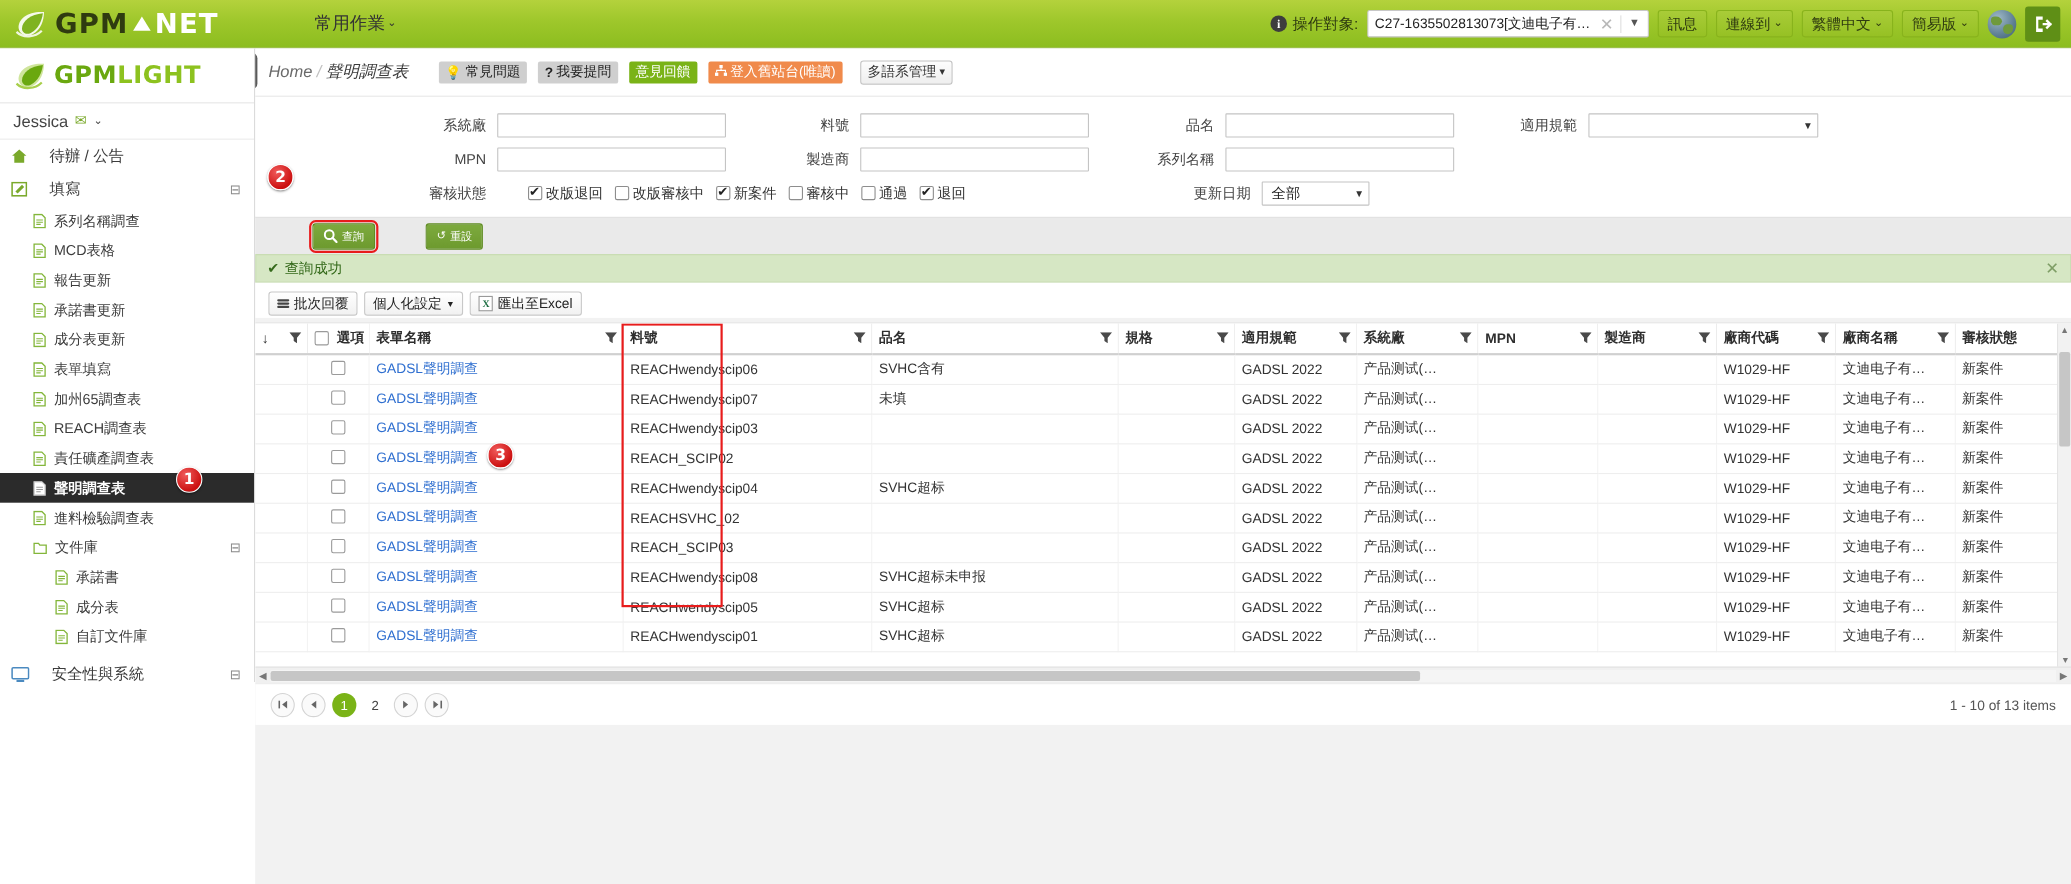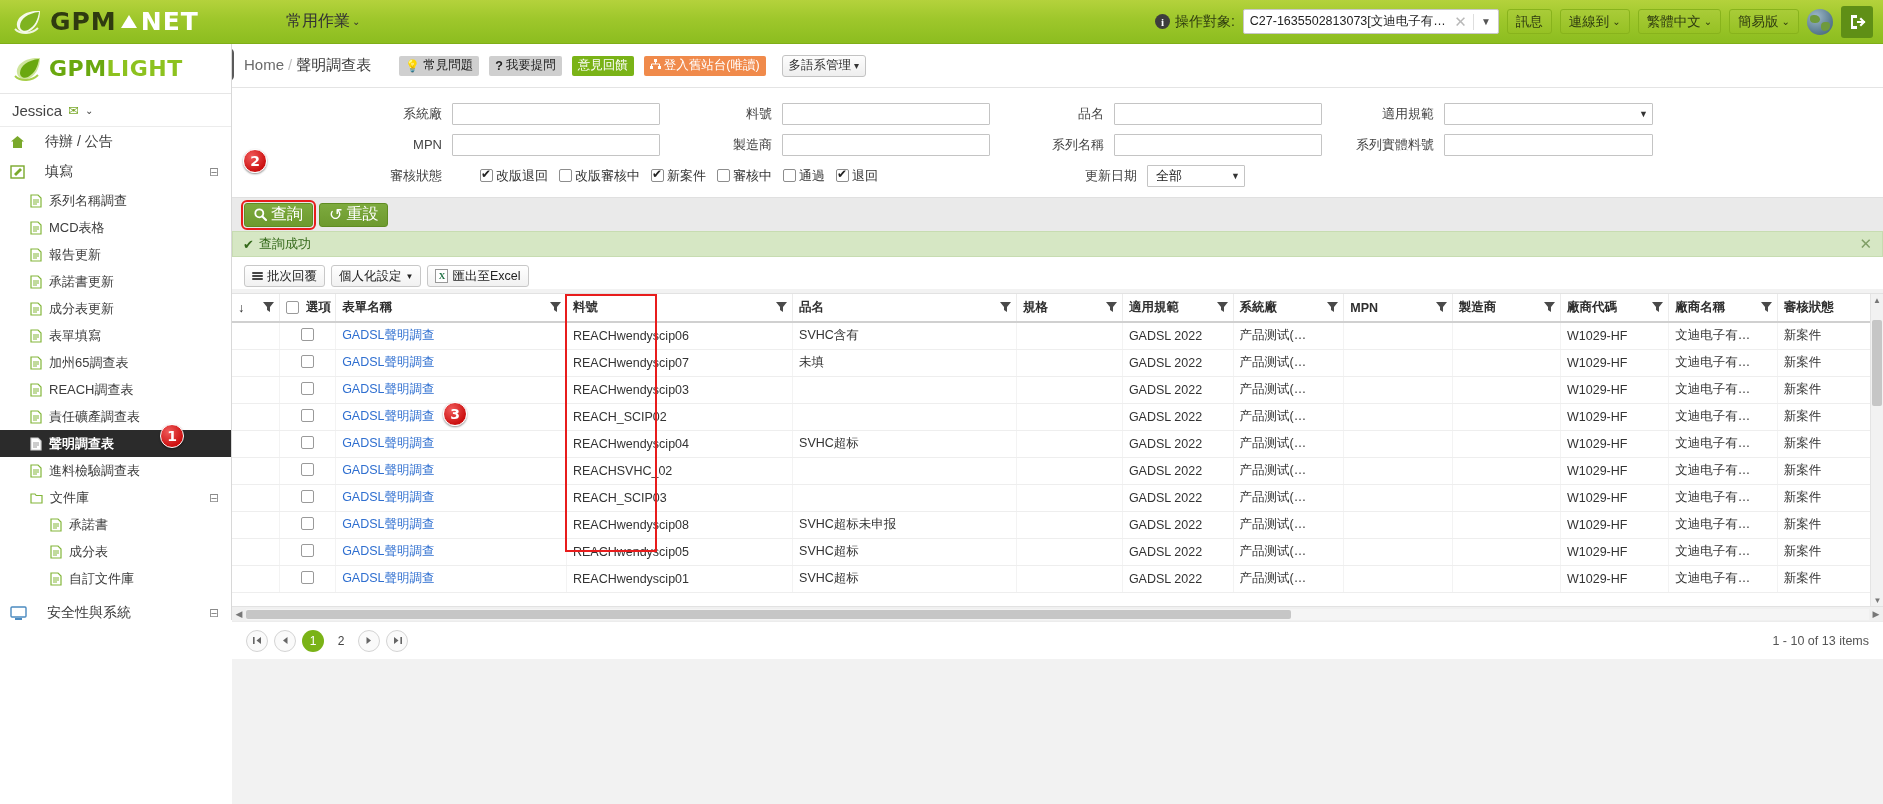--- a/index.html
+++ b/index.html
@@ -138,21 +138,21 @@
   }
   .crumbbar {
     height:44px; background:#fff; display:flex; align-items:center;
     padding-left:12px; gap:10px; border-bottom:1px solid #e4e4e4;
   }
   .backbtn {
     position:absolute; left:-31px; top:4px; width:33px;height:33px;
     background:#5a5a5a; border-radius:5px; display:flex;align-items:center;justify-content:center;
     cursor:pointer;
   }
-  .crumb { font-size:15px; color:#6a6a6a; }
+  .crumb { font-size:15px; color:#6a6a6a;font-style:italic; }
   .crumb .sep { color:#c0c0c0; margin:0 4px; }
   .crumb .cur { color:#3b3b3b; }
 
   .badge {
     height:20px; border-radius:2px; display:flex; align-items:center;
     padding:0 6px; font-size:12.5px; gap:3px; cursor:pointer; white-space:nowrap;
   }
   .badge.grey { background:#cfcfcf; color:#222; }
   .badge.green { background:#7ab317; color:#fff; }
   .badge.orange { background:#f08a4b; color:#fff; }
@@ -189,21 +189,21 @@
   }
 
   .actionbar {
     background:#eaeaea; height:34px; display:flex; align-items:center;
     padding-left:12px; gap:6px; border-top:1px solid #e0e0e0;
   }
   .abtn {
     background: linear-gradient(to bottom,#7daa3e,#6d9a2e);
     border:1px solid #5f8c22; border-radius:3px; color:#fff;
     height:24px; padding:0 9px; display:flex;align-items:center;gap:4px;
-    font-size:16px; cursor:pointer;
+    font-size:10px; cursor:pointer;margin-left:40px;
   }
   .redbox { outline:2px solid #e81c1c; outline-offset:1px; }
 
   .successbar {
     background:#d6e7c4; border:1px solid #c7dcb1; height:26px;
     display:flex; align-items:center; padding:0 10px; font-size:13px; color:#34691a;
     margin:0;
   }
   .successbar .x { margin-left:auto; color:#7f9e66; font-size:15px; cursor:pointer; }
 
@@ -634,24 +634,20 @@
           <span class="flabel" style="width:220px">MPN</span>
           <input class="finput" style="width: 208px;" value="">
         </div>
         <div class="fld">
           <span class="flabel" style="width:122px">製造商</span>
           <input class="finput" style="width: 208px;" value="">
         </div>
         <div class="fld">
           <span class="flabel" style="width:124px">系列名稱</span>
           <input class="finput" style="width: 208px;" value="">
-        </div>
-        <div class="fld">
-          <span class="flabel" style="width:122px">系列實體料號</span>
-          <input class="finput" style="width: 209px;" value="">
         </div>
       </div>
 
       <div class="frow">
         <span class="flabel" style="width:220px">審核狀態</span>
         <div class="cbrow">
           <label class="cbitem">
             <span class="cbx on"></span>
             <span>改版退回</span>
           </label>

